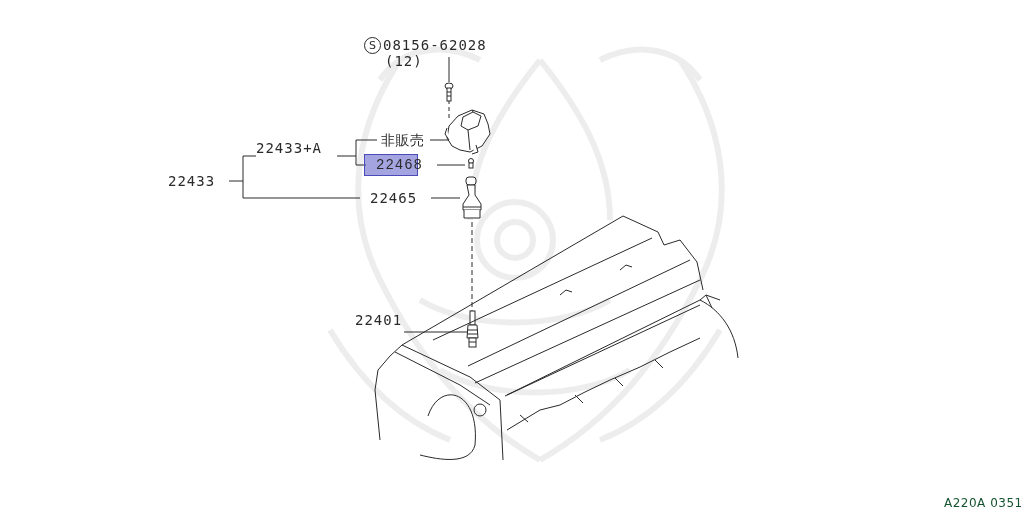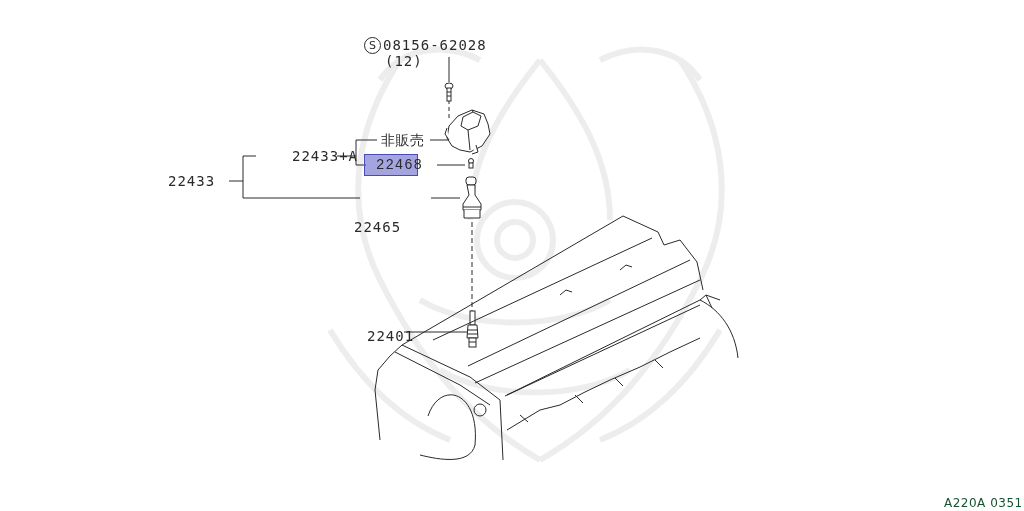--- a/index.html
+++ b/index.html
@@ -127,25 +127,25 @@
       <path d="M620 270 L626 265 L632 267"></path>
     </g>
   </svg>
 
   <div class="lbl" style="left:364px; top:37px; width:15px; height:15px; border:1px solid #2a2a2a; border-radius:50%; font-size:11px; line-height:15px; text-align:center; letter-spacing:0;">S</div>
   <div class="lbl mono" style="left:383px; top:37px;text-align:center;">08156-62028</div>
   <div class="lbl mono" style="left:385px; top:53px;">(12)</div>
 
   <div class="lbl" style="left:381px; top:132px;">非販売</div>
 
-  <div class="lbl mono" style="left:256px; top:148px;margin-left:36px;">22433+A</div>
+  <div class="lbl mono" style="left:256px; top:140px;">22433+A</div>
 
   <div class="lbl mono" style="left:168px; top:173px;">22433</div>
 
   <div class="hl" style="left:364px; top:154px; width:52px; height:20px;"></div>
   <div class="lbl mono" style="left:376px; top:157px;font-family:Liberation Mono, monospace;">22468</div>
 
-  <div class="lbl mono" style="left:354px; top:190px;margin-top:29px;">22465</div>
+  <div class="lbl mono" style="left:370px; top:190px;">22465</div>
 
-  <div class="lbl mono" style="left:355px; top:328px;margin-left:12px;">22401</div>
+  <div class="lbl mono" style="left:355px; top:312px;">22401</div>
 
   <div class="corner" style="left:944px; top:496px;">A220A 0351</div>
 </div>
 
 </body></html>

